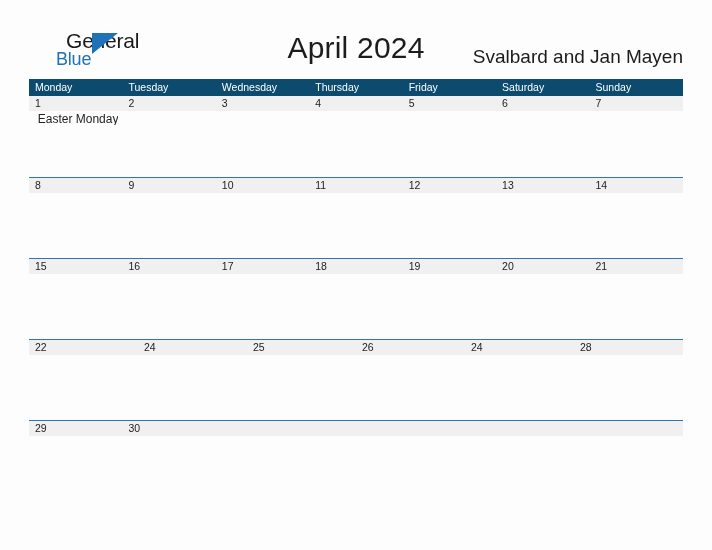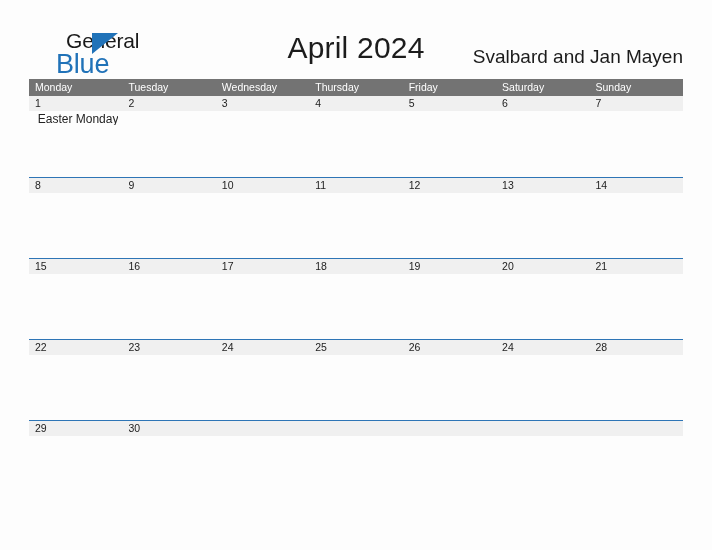--- a/index.html
+++ b/index.html
@@ -36,21 +36,21 @@
     font-size: 21px;
     color: #1a1a1a;
     letter-spacing: -0.2px;
     font-family: "Liberation Sans", sans-serif;
     margin-left: 35px;
   }
   .logo-blue {
     position: absolute;
     left: 25px;
     top: 20px;
-    font-size: 27px;
+    font-size: 18px;
     color: #2072b8;
     letter-spacing: -0.2px;
     font-family: "Liberation Sans", sans-serif;
   }
   .logo-tri {
     position: absolute;
     left: 61px;
     top: 4px;
     width: 0;
     height: 0;
@@ -82,21 +82,21 @@
   .calendar {
     position: absolute;
     left: 29px;
     top: 79px;
     width: 654px;
   }
 
   .weekday-row {
     display: flex;
     width: 100%;
-    background: #737373;
+    background: #0c4a6e;
     height: 17px;
   }
   .weekday-cell {
     flex: 1 1 0;
     color: #ffffff;
     font-size: 10.5px;
     line-height: 17px;
     padding-left: 6px;
     white-space: nowrap;
     overflow: hidden;
@@ -242,23 +242,20 @@
         </div>
         <div class="day-cell">
           <div class="day-band">21</div>
         </div>
       </div>
       <div class="week-row">
         <div class="day-cell">
           <div class="day-band">22</div>
         </div>
         <div class="day-cell">
-          <div class="day-band">23</div>
-        </div>
-        <div class="day-cell">
           <div class="day-band">24</div>
         </div>
         <div class="day-cell">
           <div class="day-band">25</div>
         </div>
         <div class="day-cell">
           <div class="day-band">26</div>
         </div>
         <div class="day-cell">
           <div class="day-band">24</div>

